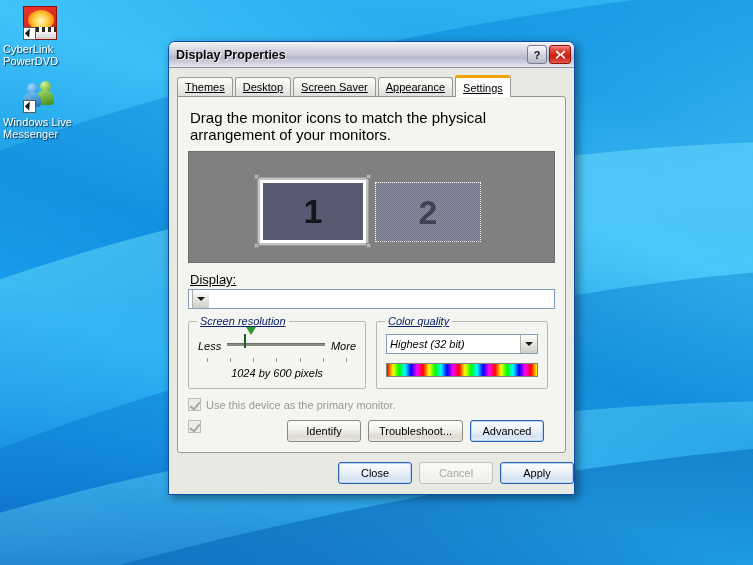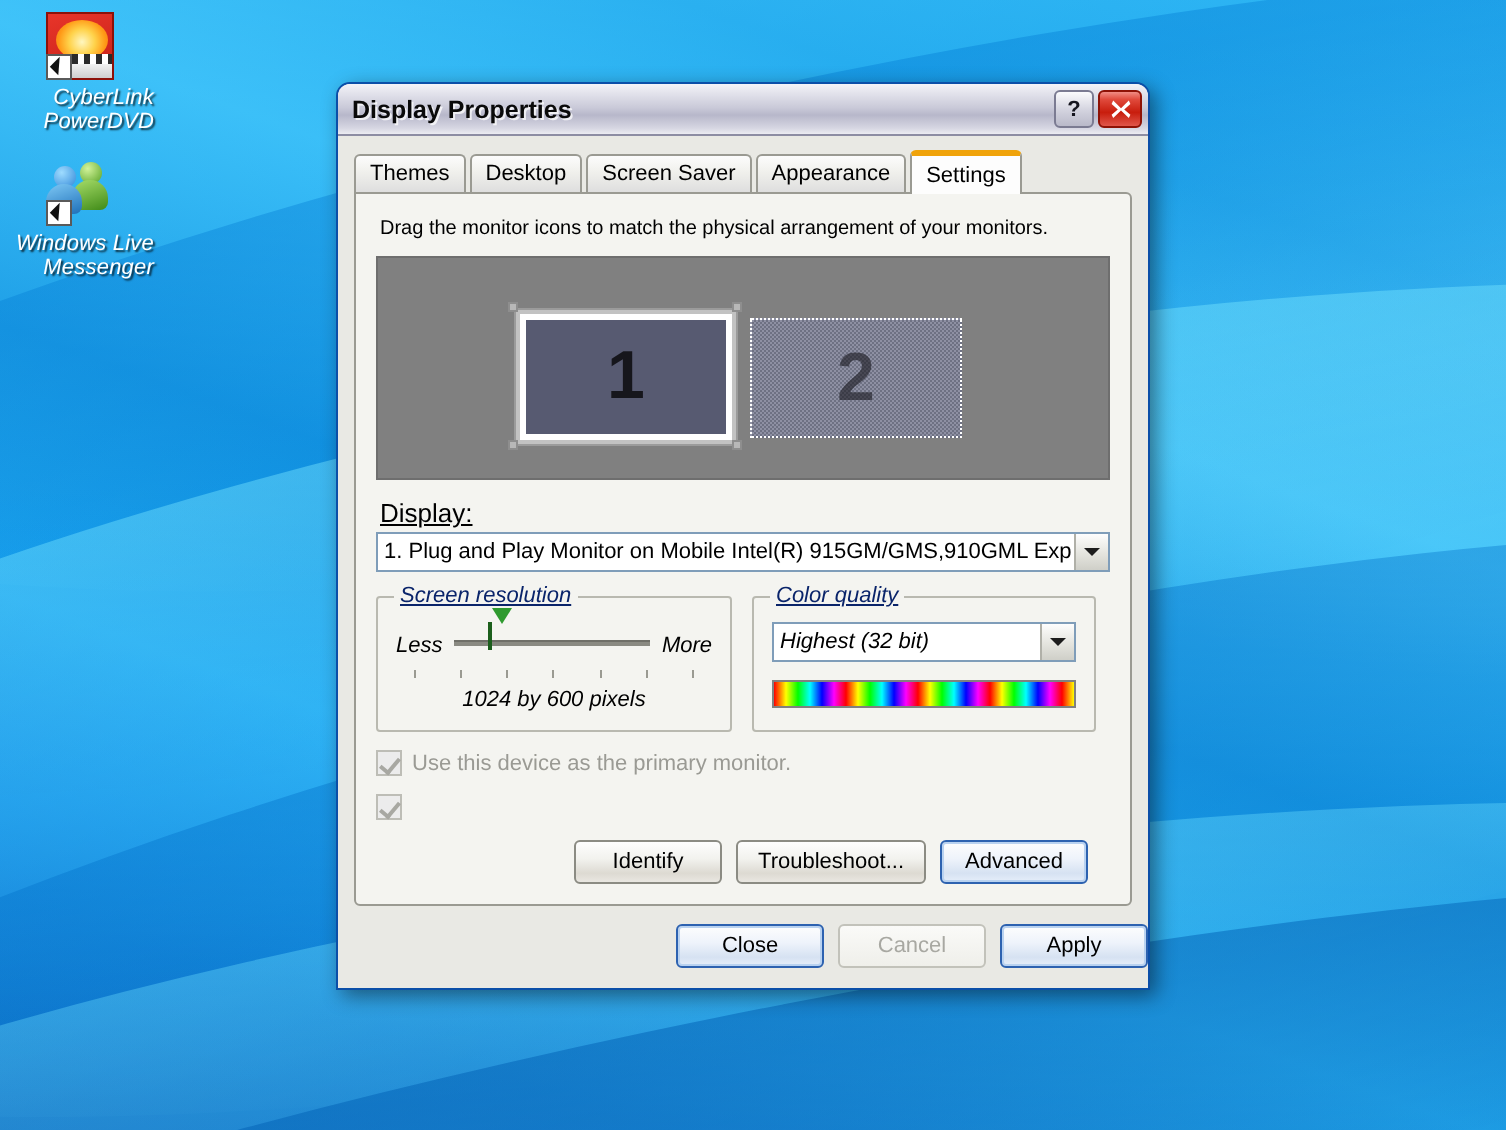--- a/index.html
+++ b/index.html
@@ -31,23 +31,22 @@
   .b2 { top:   40px; height: 300px; background: linear-gradient(180deg, rgba(0,120,210,0.38), rgba(0,120,210,0)); transform: rotate(-12deg); }
   .b3 { top:  180px; height: 340px; background: linear-gradient(180deg, rgba(120,230,255,0.45), rgba(120,230,255,0)); transform: rotate(-10deg); }
   .b4 { top:  330px; height: 320px; background: linear-gradient(180deg, rgba(0,110,200,0.40), rgba(0,110,200,0)); transform: rotate(-13deg); }
   .b5 { top:  430px; height: 300px; background: linear-gradient(180deg, rgba(110,225,255,0.38), rgba(110,225,255,0)); transform: rotate(-8deg); }
   .b6 { top:  500px; height: 240px; background: linear-gradient(180deg, rgba(0,95,180,0.50), rgba(0,95,180,0)); transform: rotate(-11deg); }
 
   
   .desk-icon {
     position: absolute;
     width: 74px;
-    text-align: right;
+    text-align: left;
     cursor: default;
-    font-style: italic;
   }
   .desk-icon .glyph {
     position: relative;
     width: 34px; height: 34px;
     margin: 0 auto 3px auto;
   }
   .desk-icon .cap {
     font-size: 11px;
     color: #ffffff;
     line-height: 12px;
@@ -169,20 +168,21 @@
     margin-right: 2px;
     display: flex; align-items: center;
     font-size: 11px;
     background: linear-gradient(180deg,#fcfcfc 0%,#f0f0ec 45%,#dedede 100%);
     border: 1px solid #9a9a92;
     border-bottom: none;
     border-radius: 3px 3px 0 0;
     color: #000;
     cursor: default;
     white-space: nowrap;
+    text-decoration: underline;
   }
   .tab.active {
     height: 22px;
     background: #fdfdfd;
     border: 1px solid #9a9a92;
     border-top: 3px solid #f0a30a;
     border-bottom: none;
     font-weight: normal;
     z-index: 3;
     margin-bottom: -1px;
@@ -192,21 +192,21 @@
   #tabpage {
     position: relative;
     margin: 0 8px;
     height: 357px;
     background: #f4f4f0;
     border: 1px solid #9a9a92;
     border-radius: 0 3px 3px 3px;
     padding: 10px;
     z-index: 1;
   }
-  #hint { font-size: 10px; margin: 2px 0 8px 2px; }
+  #hint { font-size: 15px; margin: 2px 0 8px 2px; }
 
   
   #preview {
     height: 112px;
     background: #808080;
     border: 1px solid #6e6e6e;
     position: relative;
   }
   .mon {
     position: absolute;
@@ -454,21 +454,20 @@
         <span class="grab" style="left:177px; top:22px;"></span>
         <span class="grab" style="left:65px;  top:91px;"></span>
         <span class="grab" style="left:177px; top:91px;"></span>
         <div class="mon" id="mon2">2</div>
       </div>
 
       <div class="lbl">
         <span class="ul">Display:</span>
       </div>
       <div class="combo">
-        <span class="val">1. Plug and Play Monitor on Mobile Intel(R) 915GM/GMS,910GML Exp</span>
         <span class="arw">
             <span class="chev"></span>
           </span>
       </div>
 
       <div id="grouprow">
 
         <div class="group" id="g-res">
           <span class="gtitle">Screen resolution</span>
           <div class="slider-row">

